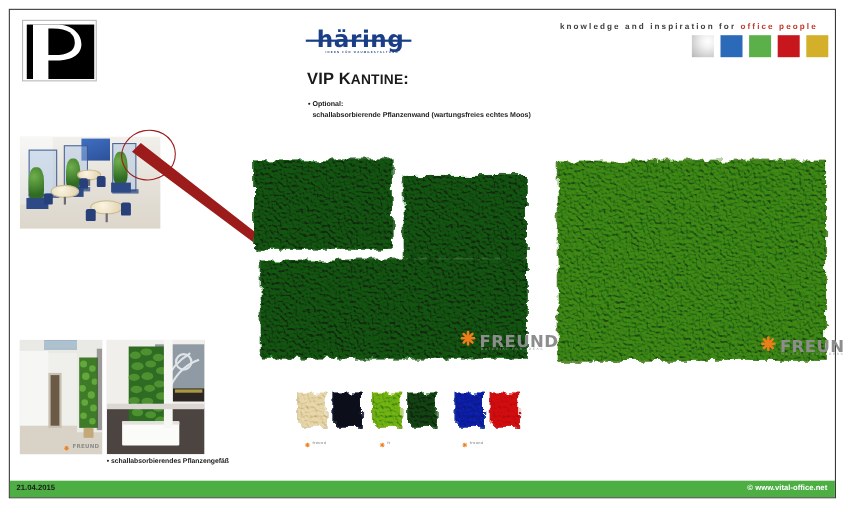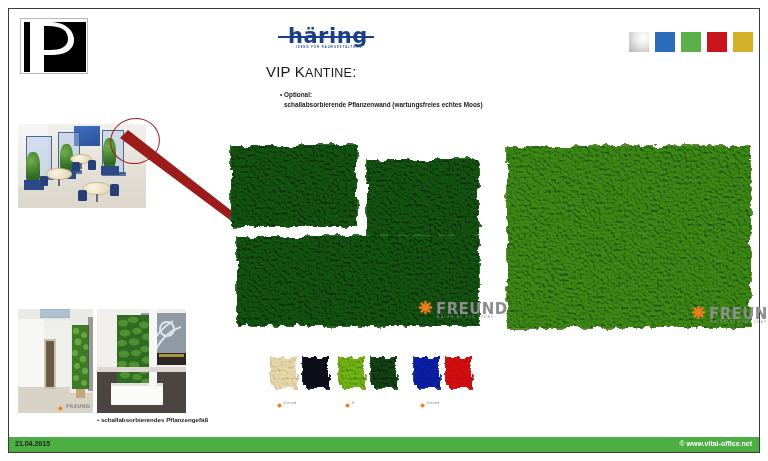--- a/index.html
+++ b/index.html
@@ -21,22 +21,22 @@
 
   
   #haering{position:absolute;left:278px;top:24px;width:96px;height:28px;}
   #haering .word{position:absolute;left:10px;top:0px;font-size:21px;font-weight:700;
                  color:#1b3f87;letter-spacing:0.5px;font-family:"DejaVu Sans",sans-serif;}
   #haering .bar{position:absolute;left:0px;top:12px;width:96px;height:2px;background:#1b3f87;}
   #haering .tag{position:absolute;left:18px;top:22px;font-size:2.6px;color:#1b3f87;
                 letter-spacing:1.1px;white-space:nowrap;font-weight:700;}
 
   
-  #kantine{position:absolute;left:266px;top:63px;font-size:15px;color:#1a1a1a;
-           font-weight:400;letter-spacing:0.2px;}
+  #kantine{position:absolute;left:279px;top:63px;font-size:15px;color:#1a1a1a;
+           font-weight:700;letter-spacing:0.2px;}
   #kantine .sc{font-size:12.5px;}
   #optWrap{position:absolute;left:280px;top:90px;font-size:6.4px;color:#1a1a1a;line-height:1.55;}
   #optWrap .l1{font-weight:700;}
   #optWrap .l2{font-weight:700;padding-left:4px;}
 
   
   #claim{position:absolute;left:509px;top:19px;font-size:7.4px;letter-spacing:1.9px;
          font-weight:700;color:#3d3d3d;white-space:nowrap;}
   #claim .red{color:#c0392b;}
   #swatches{position:absolute;left:629px;top:32px;display:flex;gap:6px;}
@@ -111,20 +111,22 @@
       </svg>
     </div>
   </div>
 
   <div id="haering">
     <div class="word">häring</div>
     <div class="bar"></div>
     <div class="tag">IDEEN FÜR RAUMGESTALTUNG</div>
   </div>
 
+  <div id="claim"><span>knowledge and inspiration for</span>
+    <span class="red">office people</span></div>
 
   <div id="swatches">
     <div class="sw" style="background:radial-gradient(circle at 72% 28%,#ffffff 0%,#f0f0f0 30%,#b5b5b5 100%);"></div>
     <div class="sw" style="background:#2a6ab8;"></div>
     <div class="sw" style="background:#5cb04a;"></div>
     <div class="sw" style="background:#c8161d;"></div>
     <div class="sw" style="background:#d4af2a;"></div>
   </div>
 
   <div id="kantine"><span>VIP K</span><span class="sc">ANTINE</span><span>:</span></div>

